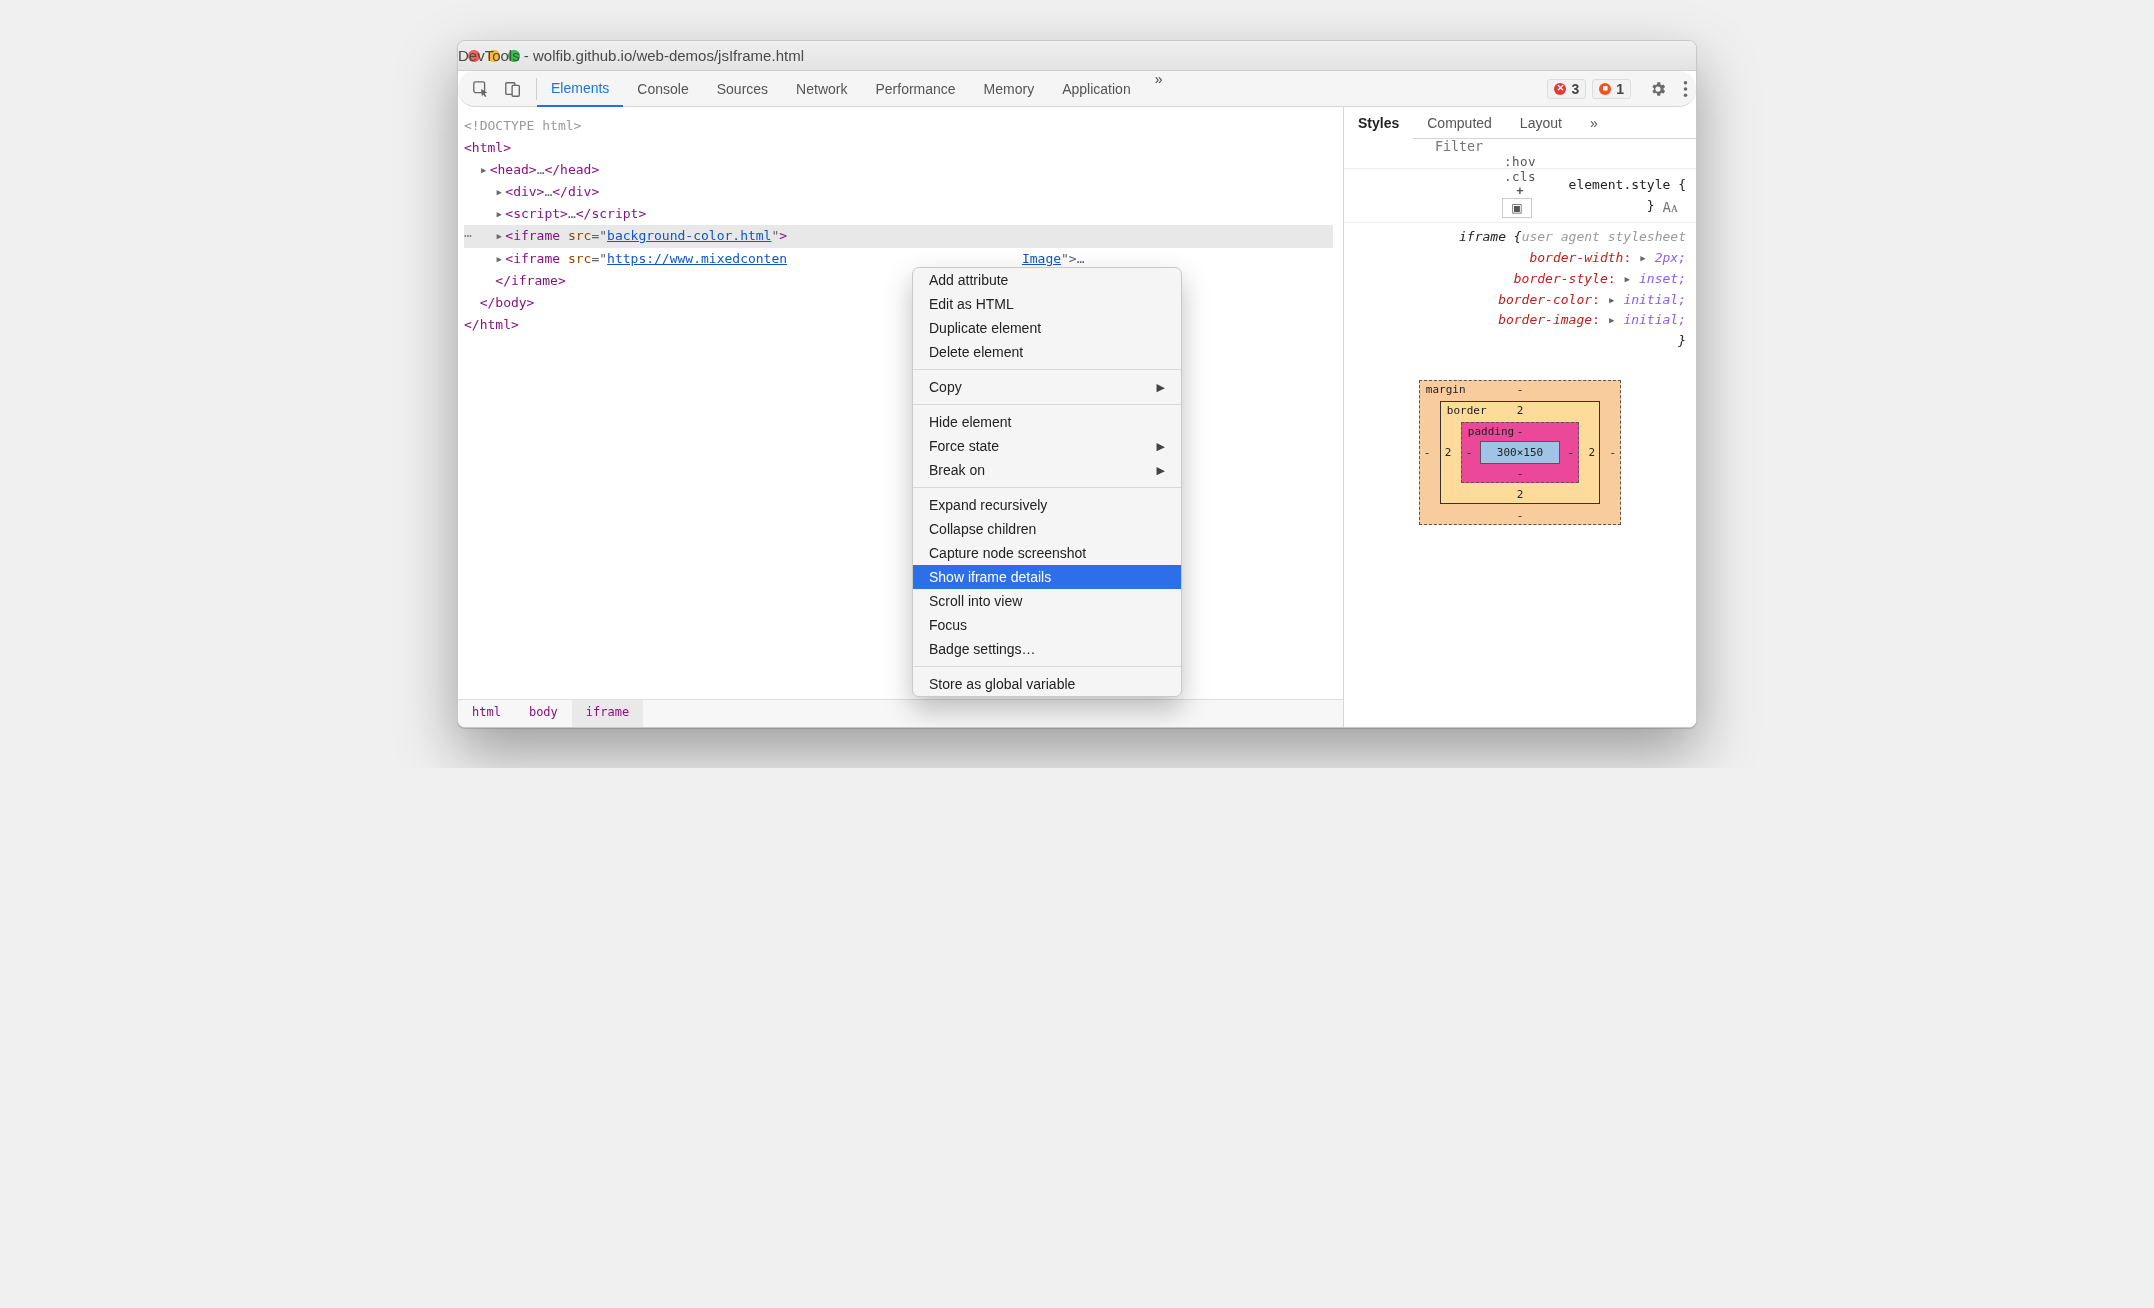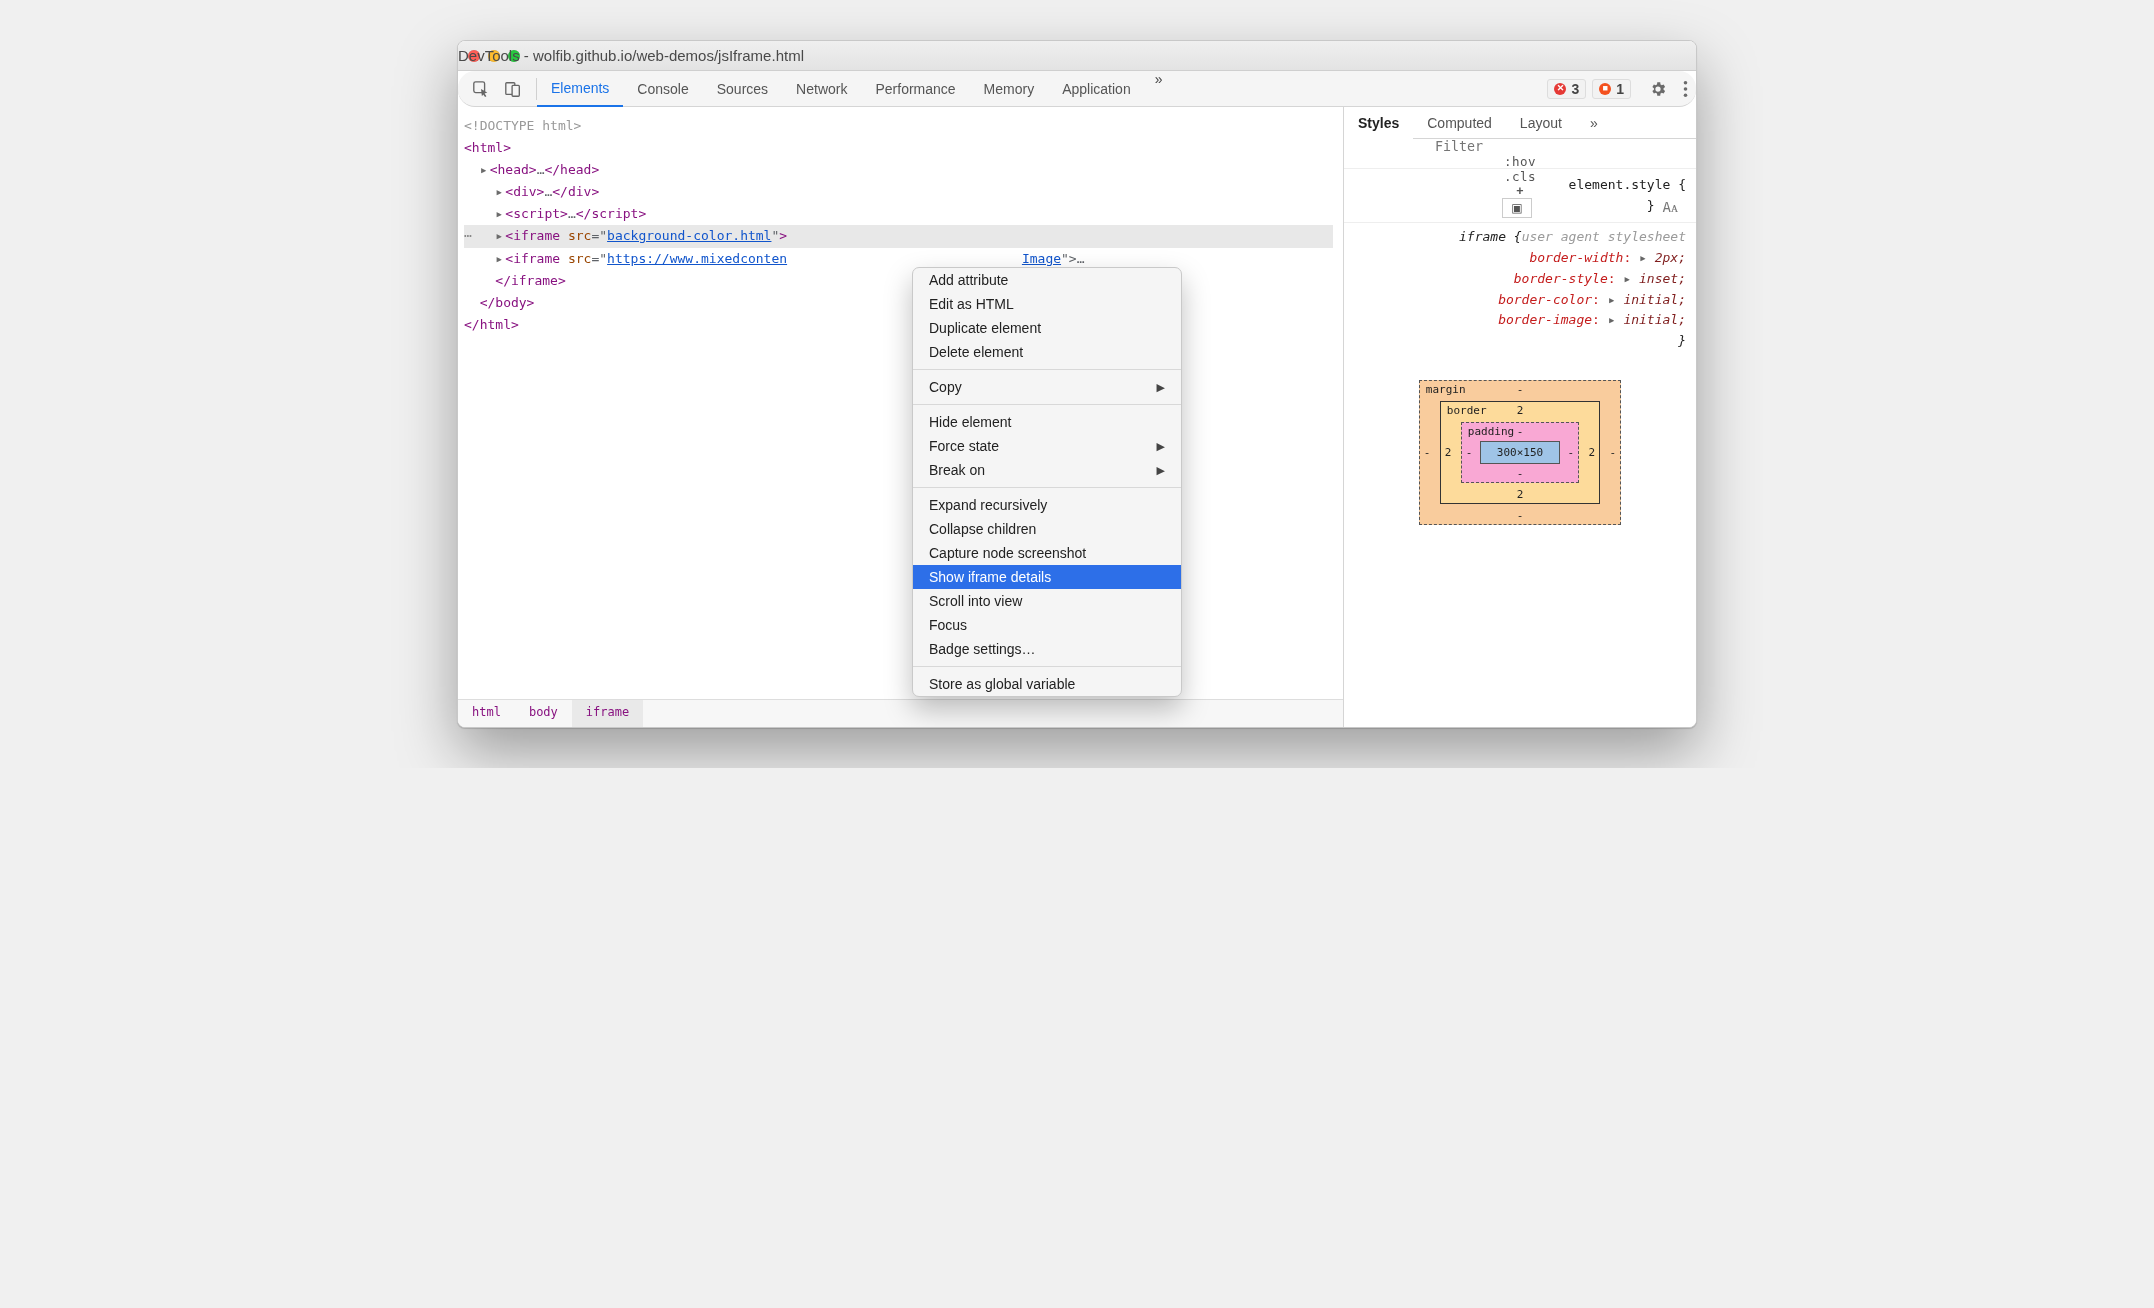--- a/index.html
+++ b/index.html
@@ -110,30 +110,30 @@
     height:30px; border-bottom:1px solid #eee; display:flex; align-items:center; font-size:12.5px;flex-direction:column;
   }
   .sp-filter{flex:1; border:none; padding:0 10px; color:#777; font-family: Menlo, Consolas, monospace; height:100%; outline:none;}
   .sp-chip{padding:0 8px; color:#555; font-family: Menlo, Consolas, monospace; letter-spacing:.5px;}
   .sp-plus{padding:0 8px; color:#555; font-weight:700}
   .sp-tog{padding:0 8px; color:#555; border:1px solid #ccc; margin-right:6px; font-size:12px; line-height:18px;}
   .rules{padding:6px 10px; font-family: Menlo, Consolas, monospace; font-size:13px; color:#222;}
   .rules .row{line-height:1.6; display:flex; justify-content:flex-end;}
   .rules .uas{color:#9a9a9a; font-style:italic;}
   .rules .prop{color:#c41c1c; padding-left:18px;}
-  .rules .pval{font-style:italic; color:#7f1d1d;}
+  .rules .pval{font-style:italic; color:#8b5cf6;}
   .rules .tri2{color:#666;}
   .rules hr{border:none; border-top:1px solid #eee; margin:4px -10px;}
   
   .boxwrap{display:flex; justify-content:center; padding:22px 0 8px;}
   .bm{font-family: Menlo, Consolas, monospace; font-size:11px; text-align:right;}
   .bm .lbl{position:absolute; top:2px; left:6px; font-size:11px;}
   .bm-margin{position:relative; padding:20px; background:#f9cc9d; border:1px dashed #555;}
   .bm-border{position:relative; padding:20px; background:#fddb9b; border:1px solid #333;}
-  .bm-padding{position:relative; padding:18px; background:#f9a8d4; border:1px dashed #555;}
+  .bm-padding{position:relative; padding:18px; background:#ec4899; border:1px dashed #555;}
   .bm-content{background:#9fc4e7; border:1px solid #555; padding:4px 16px;}
   .bm .n{position:absolute; font-size:11px;}
   .bm .t{top:2px; left:50%; transform:translateX(-50%);}
   .bm .b{bottom:2px; left:50%; transform:translateX(-50%);}
   .bm .l{left:4px; top:50%; transform:translateY(-50%);}
   .bm .r{right:4px; top:50%; transform:translateY(-50%);}
   svg{display:block}
   .aa-icon{font-size:14px; color:#777; padding:0 8px;}
 </style>
 </head>

